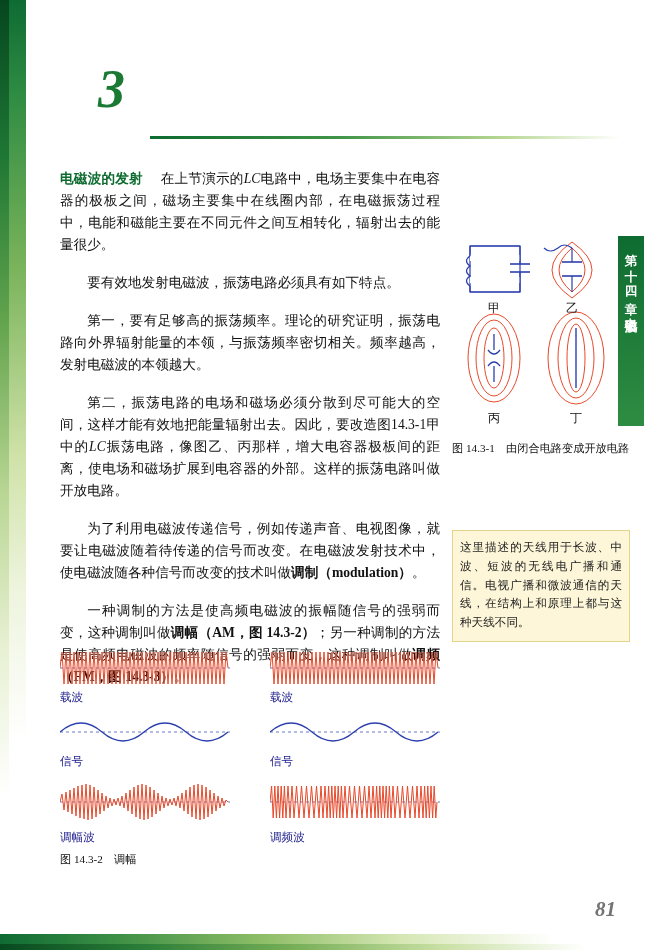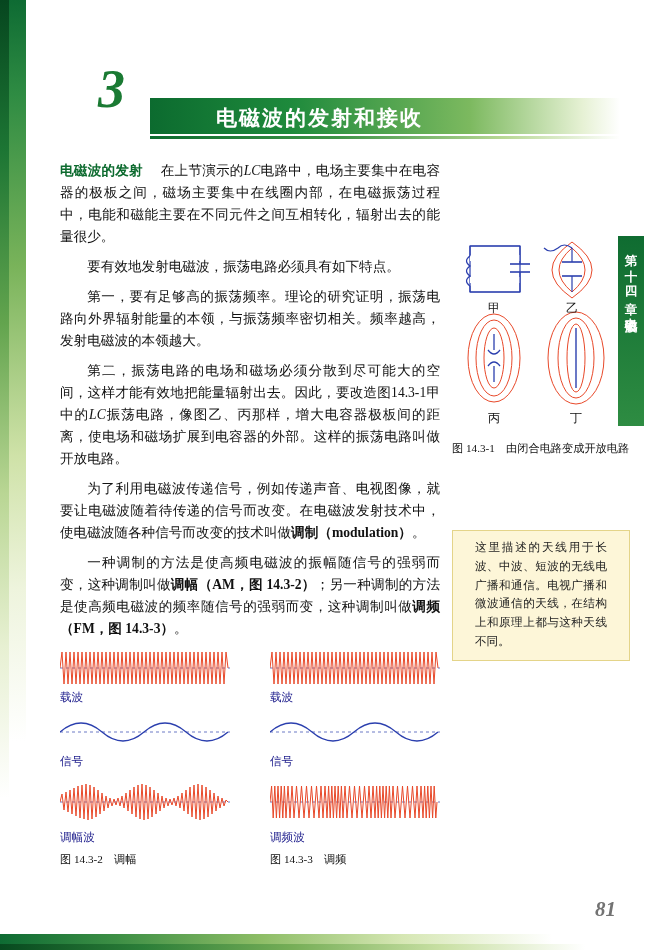--- a/index.html
+++ b/index.html
@@ -81,21 +81,21 @@
     position: absolute;
     left: 60px;
     top: 152px;
     width: 380px;
     font-size: 13.6px;
     line-height: 1.62;
     color: #111111;
     text-align: justify;
   }
   .col p {
-    margin: 8px 0 2px 0;
+    margin: 16px 0 2px 0;
     text-indent: 2em;
   }
   .col p.noindent { text-indent: 0; }
   .lead {
     font-weight: bold;
     color: #0d6b2f;
   }
 
   
   .side-tab {
@@ -140,21 +140,21 @@
 
   
   .note {
     position: absolute;
     box-sizing: border-box;
     background: #fdf6d8;
     border: 1px solid #e4d489;
     font-size: 11.6px;
     line-height: 1.62;
     color: #222;
-    padding: 8px 22px;
+    padding: 8px 7px;
     text-align: justify;
   }
   .note1 { left: 452px; top: 530px; width: 178px; }
   .note2 { left: 452px; top: 742px; width: 178px; }
 
   
   .wavefigs {
     position: absolute;
     left: 52px;
     top: 648px;
@@ -186,23 +186,20 @@
 </style>
 </head>
 <body>
 
 <div class="page">
 
   <div class="left-bar"></div>
   <div class="left-bar-inner"></div>
 
   <div class="chapter-num">3</div>
-  <div class="title-bar">
-    <span class="title-text">电磁波的发射和接收</span>
-  </div>
   <div class="title-underline"></div>
 
   <div class="side-tab">
     <div style="writing-mode:vertical-rl; text-orientation:upright; margin:0 auto;">第 十 四 章  电磁波</div>
   </div>
 
   <div class="col">
     <p class="noindent">
       <span class="lead">电磁波的发射</span>
       <span style="display:inline-block;width:14px;"></span><span>在上节演示的<i>LC</i>电路中，电场主要集中在电容器的极板之间，磁场主要集中在线圈内部，在电磁振荡过程中，电能和磁能主要在不同元件之间互相转化，辐射出去的能量很少。</span>
@@ -313,20 +310,19 @@
     </svg>
     <div class="wavecap" style="left:218px; top:106px; width:170px;">信号</div>
 
     <svg width="170" height="52" style="position:absolute;left:218px;top:128px;" viewBox="0 0 170 52">
       <line x1="0" y1="26" x2="170" y2="26" stroke="#2b3fae" stroke-width="0.7" stroke-dasharray="3,3"></line>
       <g stroke="#e8492a" stroke-width="1" fill="none">
         <path d="M0 26 L1.6 10 L3.2 42 L4.8 10 L6.4 42 L8 10 L9.6 42 L11.2 10 L12.8 42 L14.4 10 L16 42 L18 10 L20 42 L22 10 L24 42 L26.5 10 L29 42 L31.5 10 L34 42 L36.5 10 L39 42 L41.5 10 L44 42 L46.5 10 L49 42 L51 10 L53 42 L55 10 L57 42 L58.6 10 L60.2 42 L61.8 10 L63.4 42 L65 10 L66.6 42 L68.2 10 L69.8 42 L71.4 10 L73 42 L75 10 L77 42 L79.5 10 L82 42 L84.5 10 L87 42 L89.5 10 L92 42 L94.5 10 L97 42 L99 10 L101 42 L103 10 L105 42 L106.6 10 L108.2 42 L109.8 10 L111.4 42 L113 10 L114.6 42 L116.2 10 L117.8 42 L119.4 10 L121 42 L123 10 L125 42 L127.5 10 L130 42 L132.5 10 L135 42 L137.5 10 L140 42 L142.5 10 L145 42 L147 10 L149 42 L151 10 L153 42 L154.6 10 L156.2 42 L157.8 10 L159.4 42 L161 10 L162.6 42 L164.2 10 L165.8 42 L167 26"></path>
       </g>
     </svg>
     <div class="wavecap" style="left:218px; top:182px; width:170px;">调频波</div>
-    <div class="figcap" style="left:218px; top:204px; width:170px;">图 14.3-3　调频</div>
   </div>
 
   <div class="pagenum">81</div>
 
   <div class="bottom-strip"></div>
   <div class="bottom-strip2"></div>
 </div>
 
 </body></html>

